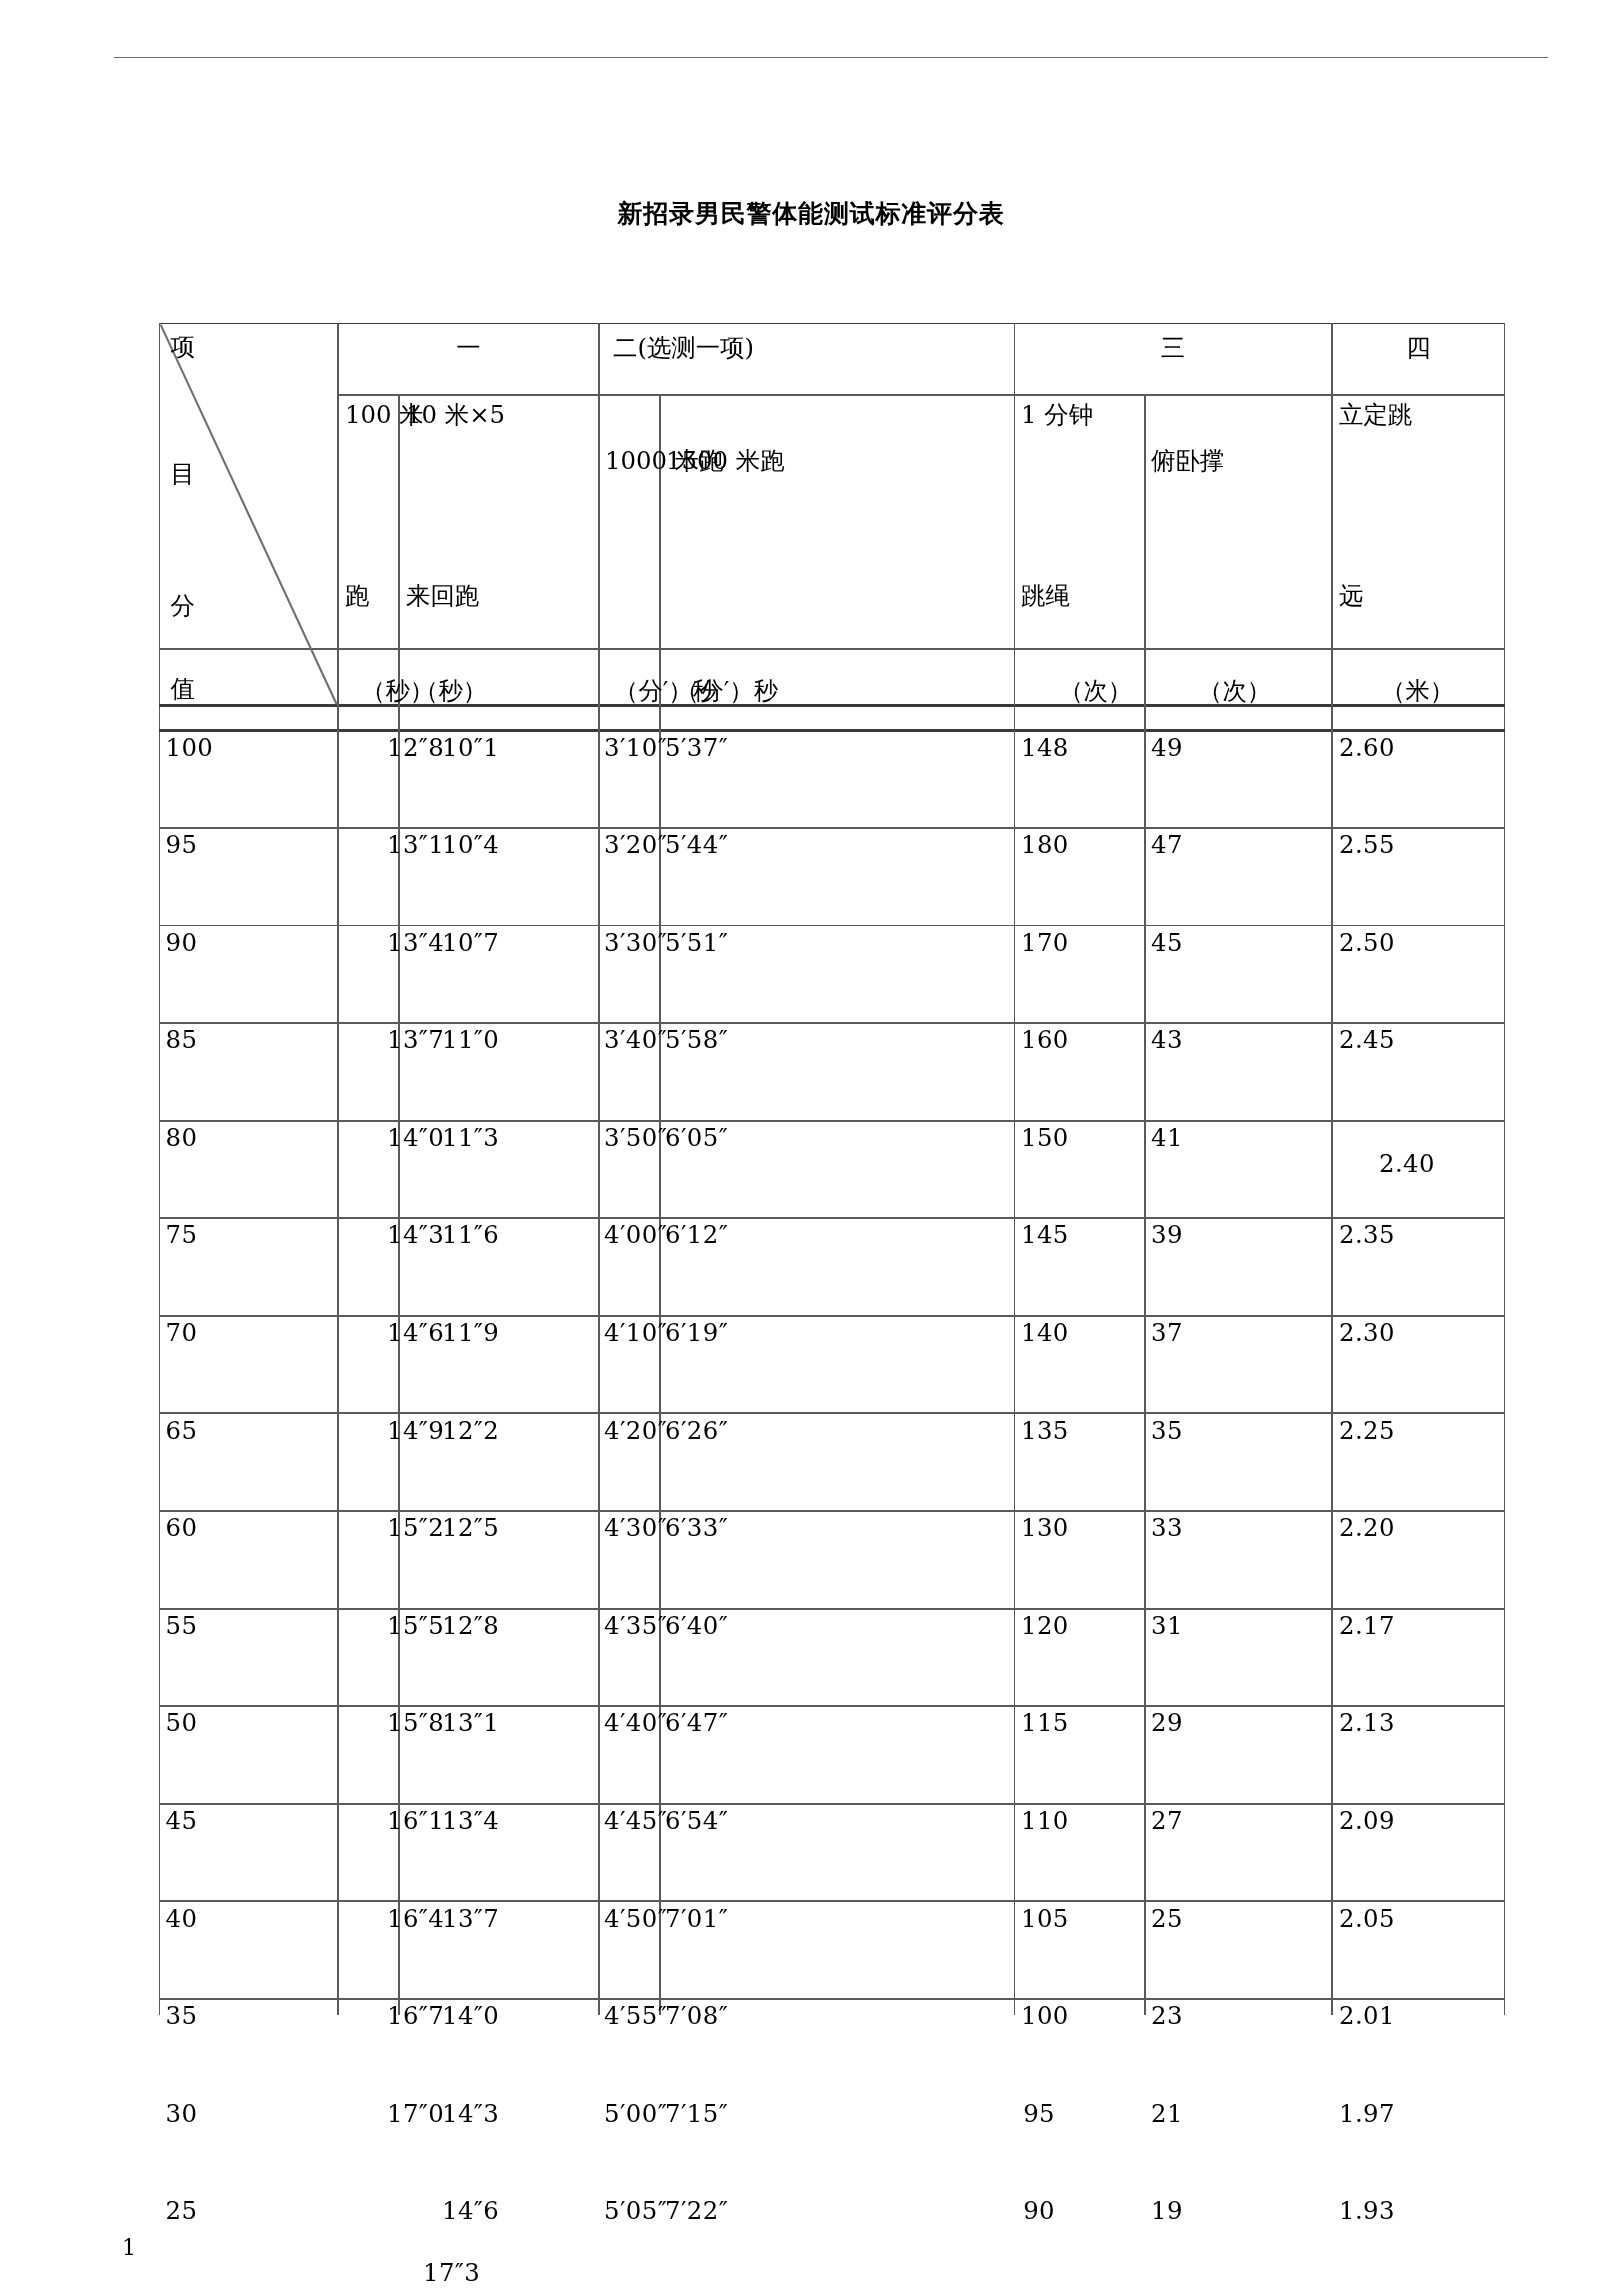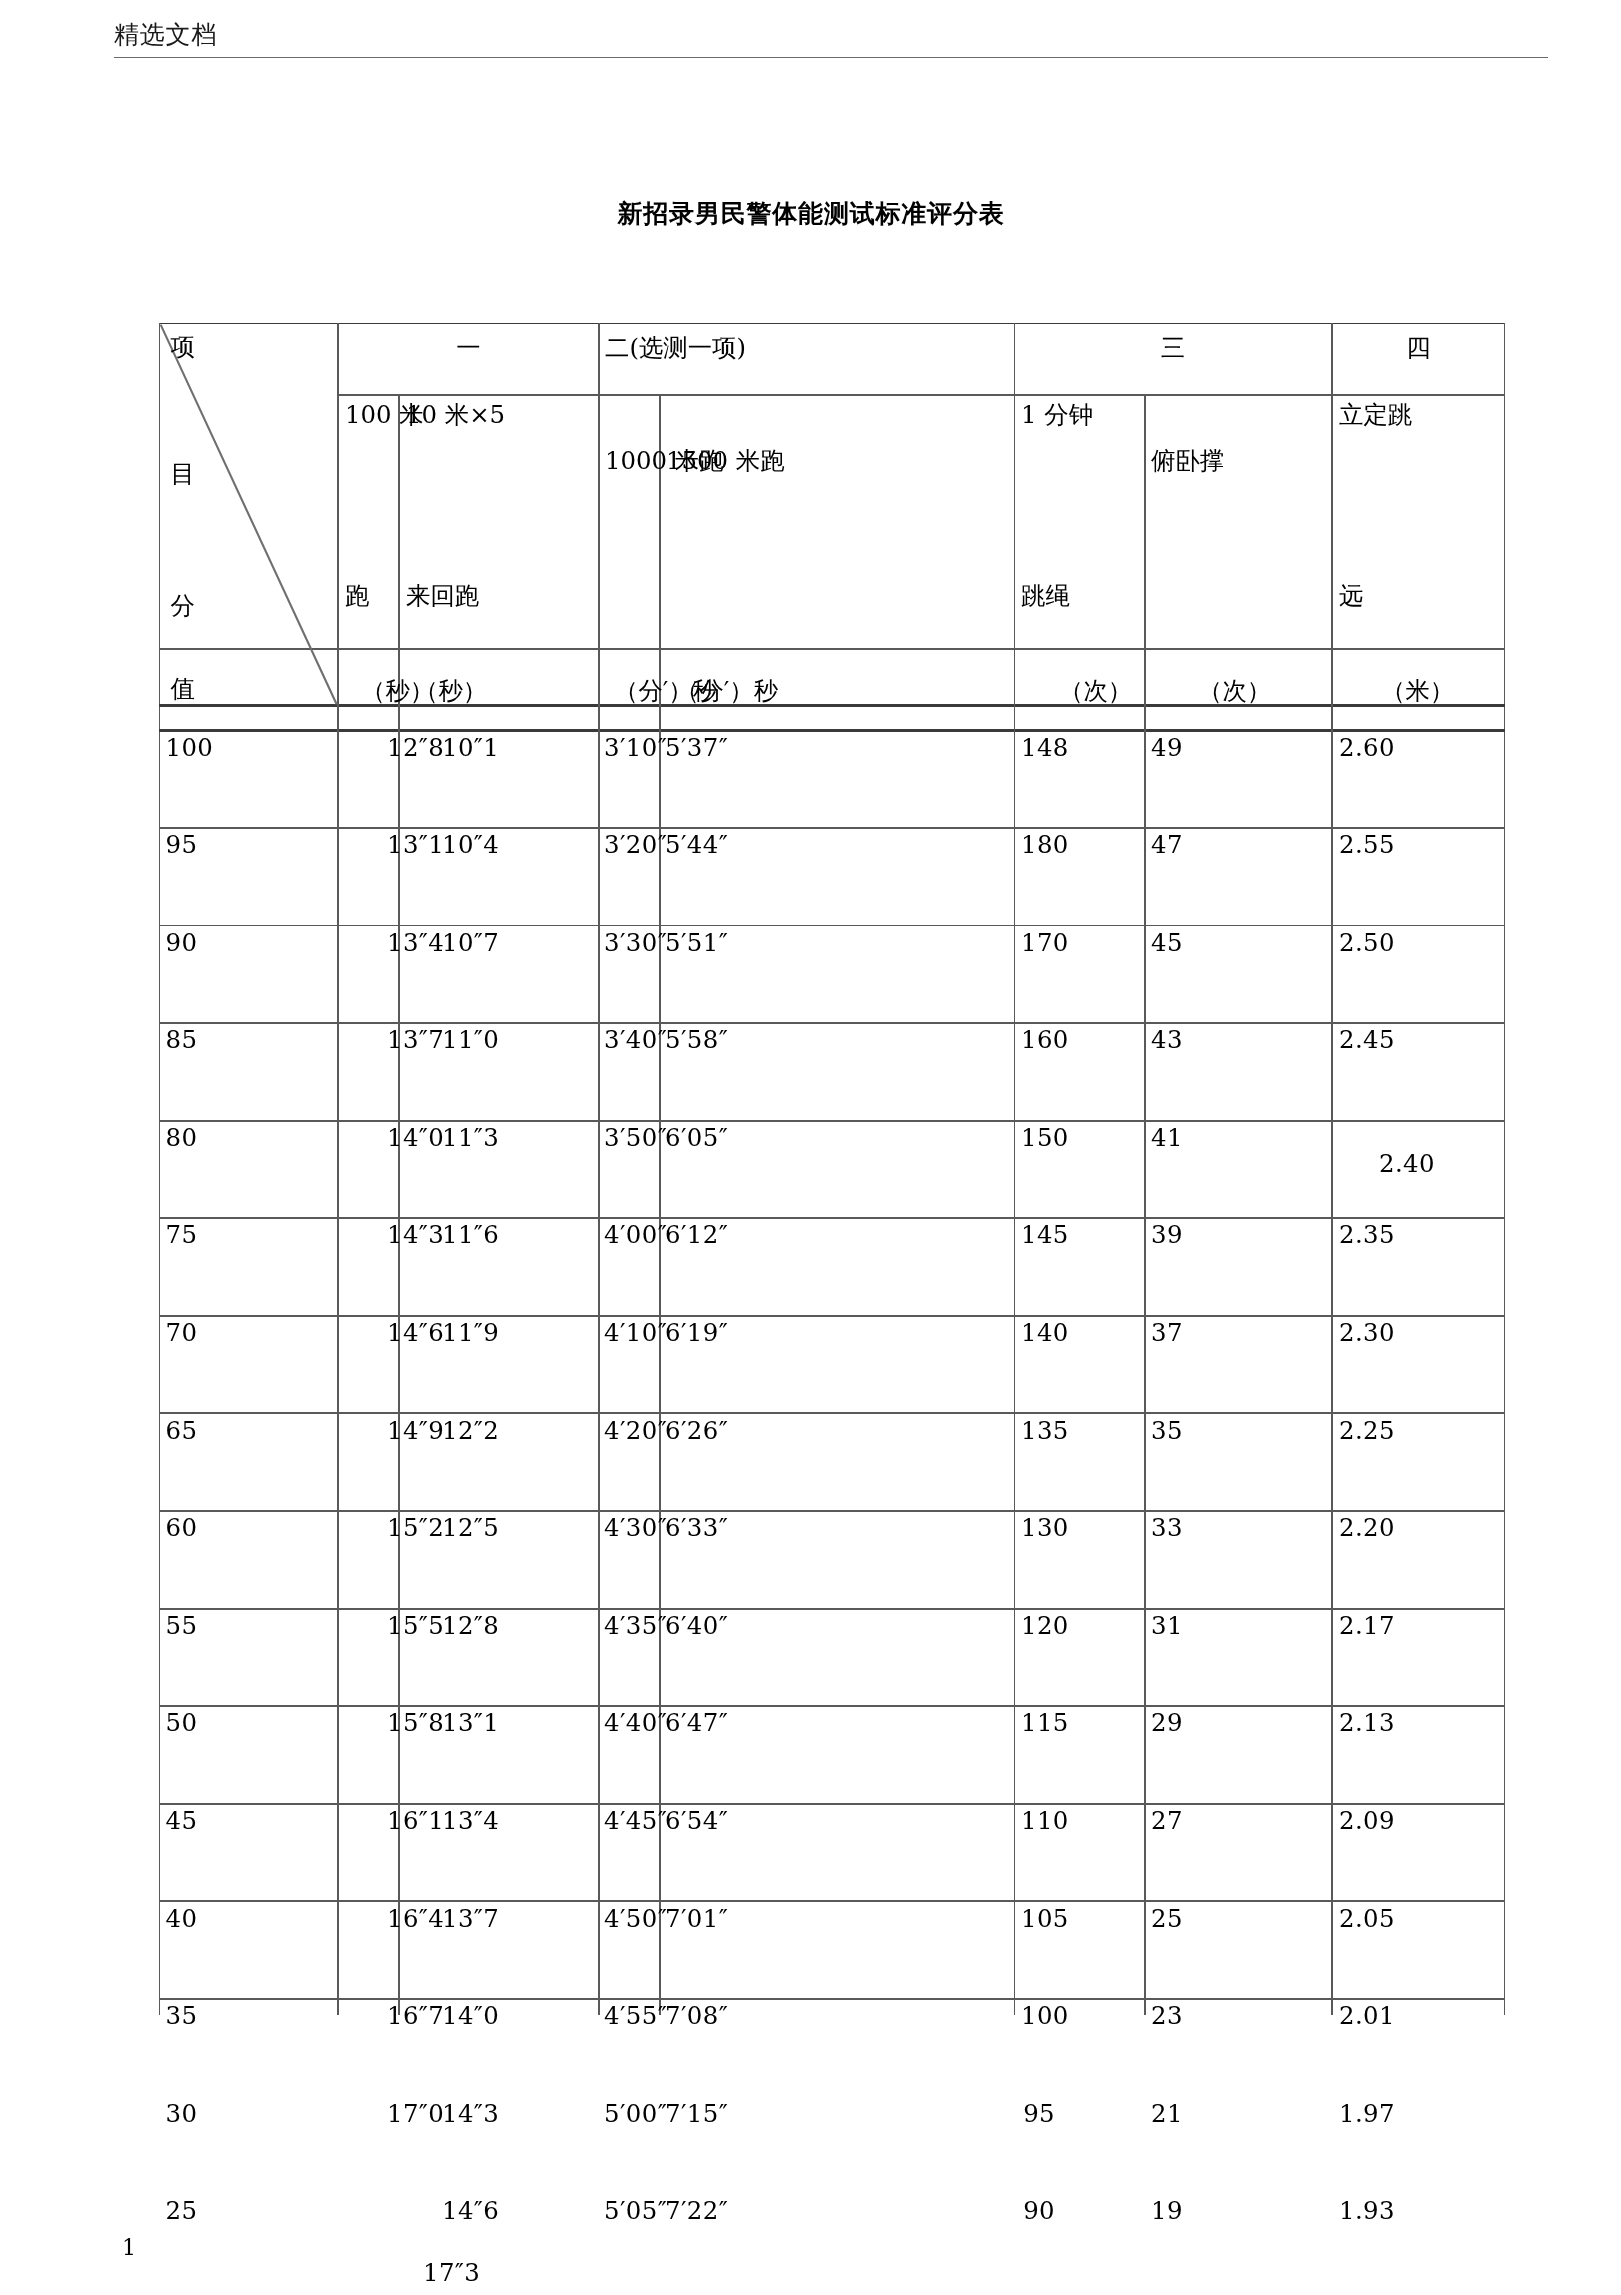--- a/index.html
+++ b/index.html
@@ -108,21 +108,20 @@
     left: 122px;
     top: 2235px;
     font-size: 22px;
     line-height: 26px;
   }
 </style>
 </head>
 <body>
 
 <div class="page-header">
-  <div class="hdr-text">精选文档</div>
   <div class="hdr-rule"></div>
 </div>
 
 <div class="doc-title">新招录男民警体能测试标准评分表</div>
 
 <div class="table-wrap">
   <svg class="grid" id="grid-svg" viewBox="0 0 1652 2077" preserveAspectRatio="none" aria-hidden="true">
       <line x1="0" y1="0" x2="1652" y2="0" class="thick"></line>
       <line x1="0" y1="2416.8" x2="1652" y2="2416.8" class="thick"></line>
       <line x1="0" y1="0" x2="0" y2="2416.8"></line>
@@ -159,21 +158,21 @@
       <line x1="1050" y1="0" x2="1050" y2="88"></line>
       <line x1="1440" y1="0" x2="1440" y2="88"></line>
       <line x1="2" y1="2" x2="218" y2="468" class="diag"></line>
     </svg>
   <div id="cell-layer">
       <div class="cell cn" style="left: 11.4px; top: 9.8px;">项</div>
       <div class="cell cn" style="left: 11.4px; top: 137px;">目</div>
       <div class="cell cn" style="left: 11.4px; top: 269px;">分</div>
       <div class="cell cn" style="left: 11.4px; top: 352px;">值</div>
       <div class="cell cn" style="left: 179px; top: 11.4px; width: 261px; text-align: center;">一</div>
-      <div class="cell cn" style="left: 440px; top: 11.4px; width: 415px; text-align: left; padding-left: 6px; box-sizing: border-box;">二(选测一项)</div>
+      <div class="cell cn" style="left: 440px; top: 11.4px; width: 415px; text-align: left; padding-left: 14px; box-sizing: border-box;">二(选测一项)</div>
       <div class="cell cn" style="left: 855px; top: 11.4px; width: 318px; text-align: center;">三</div>
       <div class="cell cn" style="left: 1173px; top: 11.4px; width: 173px; text-align: center;">四</div>
       <div class="cell cn" style="left: 186px; top: 78px;">100 米</div>
       <div class="cell cn" style="left: 186px; top: 259px;">跑</div>
       <div class="cell cn" style="left: 247px; top: 78px;">10 米×5</div>
       <div class="cell cn" style="left: 247px; top: 259px;">来回跑</div>
       <div class="cell cn" style="left: 446px; top: 124px;">1000 米跑</div>
       <div class="cell cn" style="left: 507px; top: 124px;">1500 米跑</div>
       <div class="cell cn" style="left: 862px; top: 78px;">1 分钟</div>
       <div class="cell cn" style="left: 862px; top: 259px;">跳绳</div>

